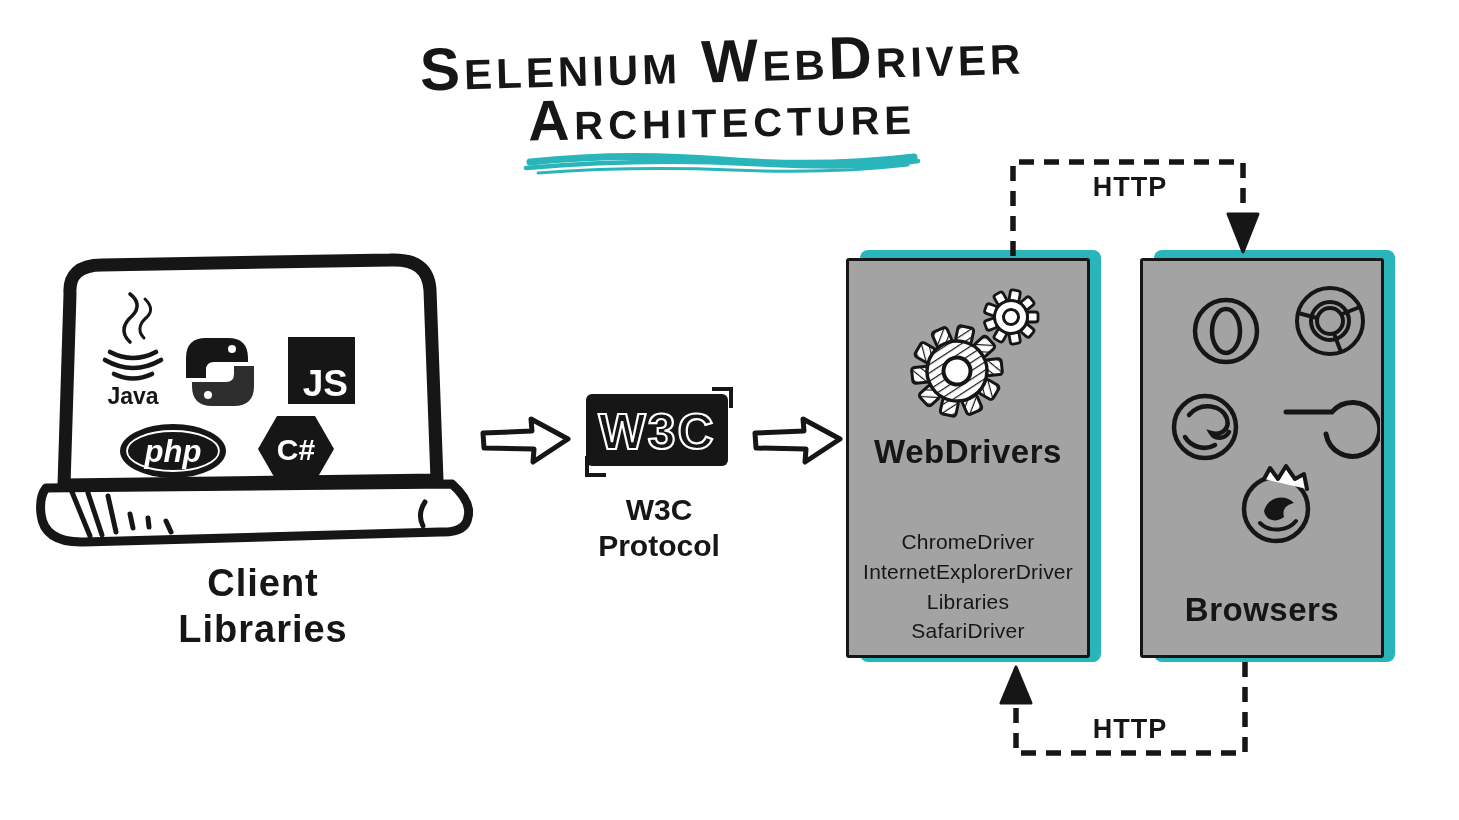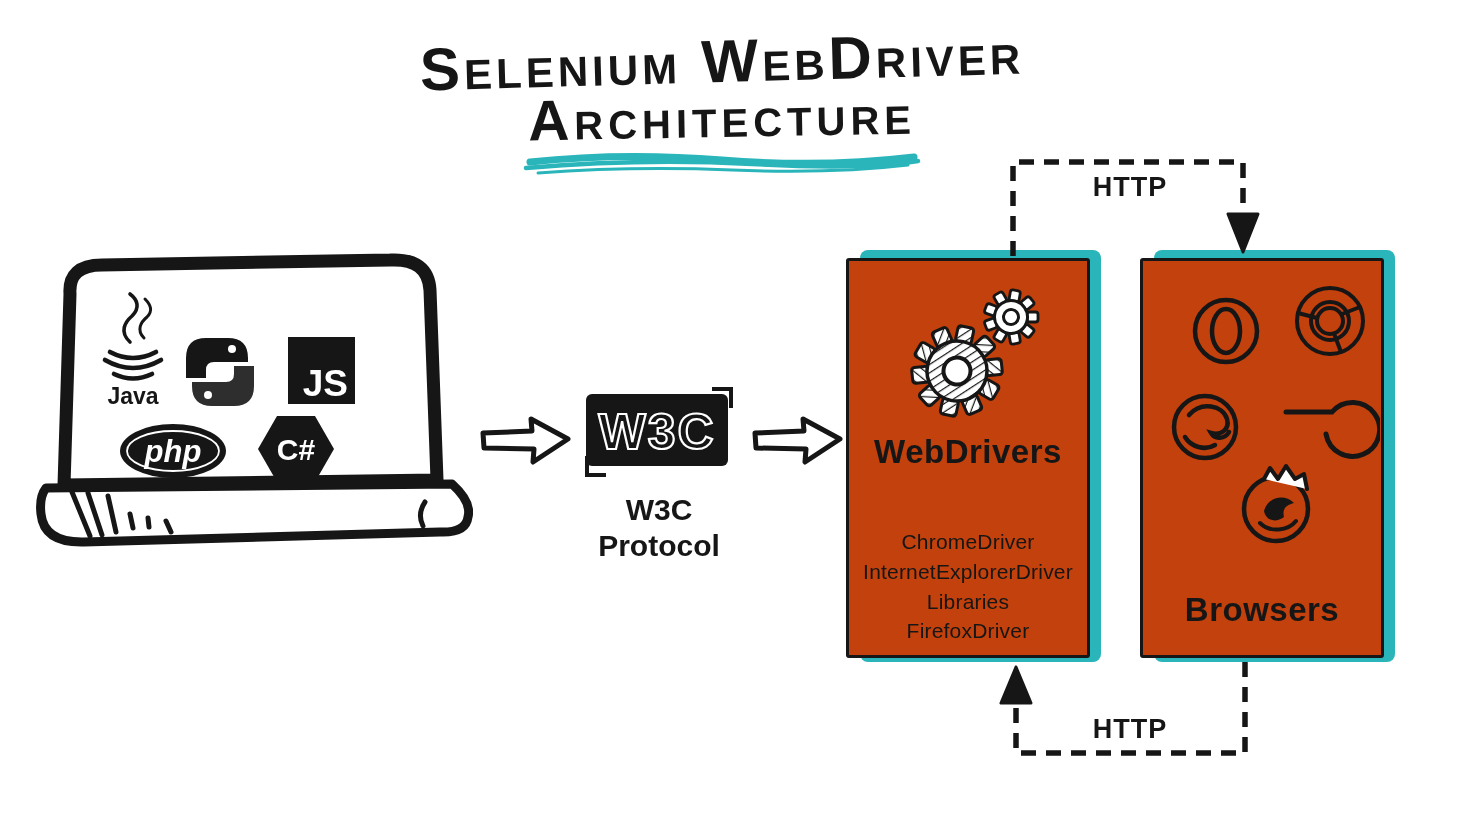--- a/index.html
+++ b/index.html
@@ -20,21 +20,21 @@
 
   .client-label { left:118px; top:560px; width:290px; text-align:center; font-size:38px;
                   font-weight:700; white-space:pre-line; line-height:1.22; letter-spacing:1px; }
 
   .w3c-label { left:578px; top:492px; width:162px; text-align:center; font-size:30px;
                font-weight:700; white-space:pre-line; line-height:1.2; }
 
   .panel { position:absolute; width:244px; height:400px; }
   .panel-accent { position:absolute; left:14px; top:-8px; right:-11px; bottom:-4px;
                   background:var(--accent); border-radius:8px; }
-  .panel-body { position:absolute; inset:0; background:#c2410c; border:3.5px solid var(--ink);
+  .panel-body { position:absolute; inset:0; background:#a3a3a3; border:3.5px solid var(--ink);
                 border-radius:3px; }
   .panel-webdrivers { left:846px; top:258px; }
   .panel-browsers  { left:1140px; top:258px;border-radius:27px; }
 
   .webdrivers-title { position:absolute; top:172px; left:0; width:100%; text-align:center;
                       font-size:33px; font-weight:700; letter-spacing:0.5px; }
   .driver-list { position:absolute; top:230px; left:0; width:100%; text-align:center;
                  font-size:21px; line-height:1.42; font-weight:400; letter-spacing:0.2px;margin-top:36px; }
   .browsers-title { position:absolute; top:330px; left:0; width:100%; text-align:center;
                     font-size:33px; font-weight:700; letter-spacing:0.5px; }
@@ -101,20 +101,22 @@
       <ellipse cx="145" cy="199" rx="46" ry="20" fill="none" stroke="#ffffff" stroke-width="1.8"></ellipse>
       <text x="145" y="210" text-anchor="middle" font-size="31" font-weight="700" font-style="italic" fill="#ffffff">php</text>
     </g>
 
     <g transform="translate(268,197)">
       <polygon points="38,0 19,33 -19,33 -38,0 -19,-33 19,-33" fill="var(--ink)"></polygon>
       <text x="0" y="11" text-anchor="middle" font-size="30" font-weight="700" fill="#ffffff">C#</text>
     </g>
   </svg>
 
+  <div class="abs client-label">Client
+Libraries</div>
 
   <svg class="abs" style="left:478px; top:414px;" width="95" height="52" viewBox="0 0 95 52">
     <path d="M5,19 L54,17 L53,5 L90,25 L55,48 L56,35 L6,34 Z" fill="#ffffff" stroke="var(--ink)" stroke-width="5" stroke-linejoin="round"></path>
   </svg>
 
   <svg class="abs" style="left:578px; top:386px;" width="162" height="92" viewBox="0 0 162 92">
     <rect x="8" y="8" width="142" height="72" rx="6" fill="var(--ink)"></rect>
     <path d="M134,3 L153,3 L153,22" fill="none" stroke="var(--ink)" stroke-width="4"></path>
     <path d="M28,89 L9,89 L9,70" fill="none" stroke="var(--ink)" stroke-width="4"></path>
     <text x="79" y="63" text-anchor="middle" font-size="50" font-weight="700" letter-spacing="2" fill="none" stroke="#ffffff" stroke-width="2.2">W3C</text>
@@ -169,21 +171,21 @@
           </g>
           <circle r="30" fill="url(#hatch)" stroke="var(--ink)" stroke-width="3.5"></circle>
           <circle r="13.5" fill="#ffffff" stroke="var(--ink)" stroke-width="4"></circle>
         </g>
       </svg>
       <div class="webdrivers-title">WebDrivers</div>
       <div class="driver-list">
         <div>ChromeDriver</div>
         <div>InternetExplorerDriver</div>
         <div>Libraries</div>
-        <div>FirefoxDriver</div>
+        <div>SafariDriver</div>
       </div>
     </div>
   </div>
 
   <div class="panel panel-browsers">
     <div class="panel-accent"></div>
     <div class="panel-body">
       <svg class="abs" style="left:0; top:0;" width="237" height="320" viewBox="0 0 237 320">
 
         <g transform="translate(83,70)" fill="none" stroke="var(--ink)" stroke-width="4.5" stroke-linecap="round">

